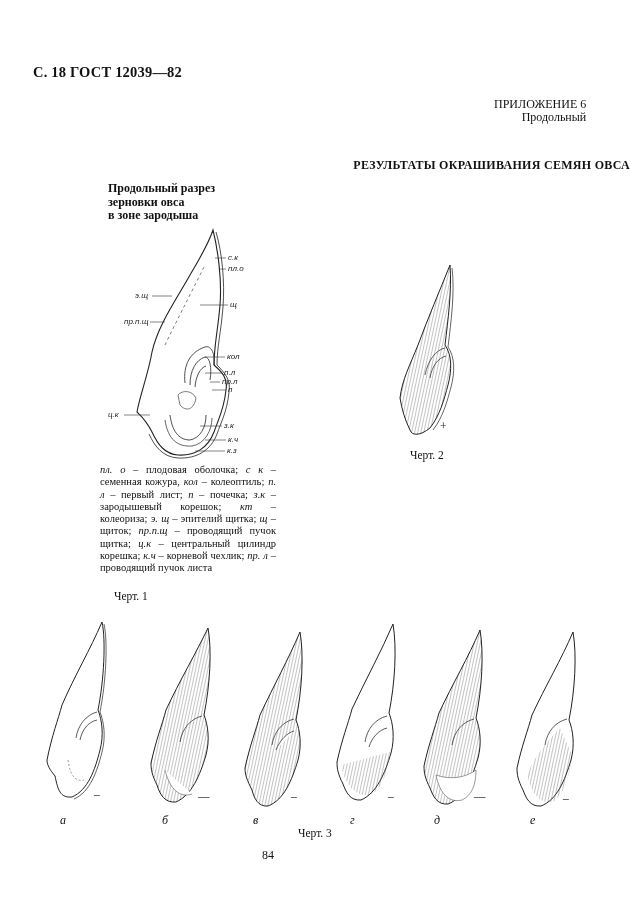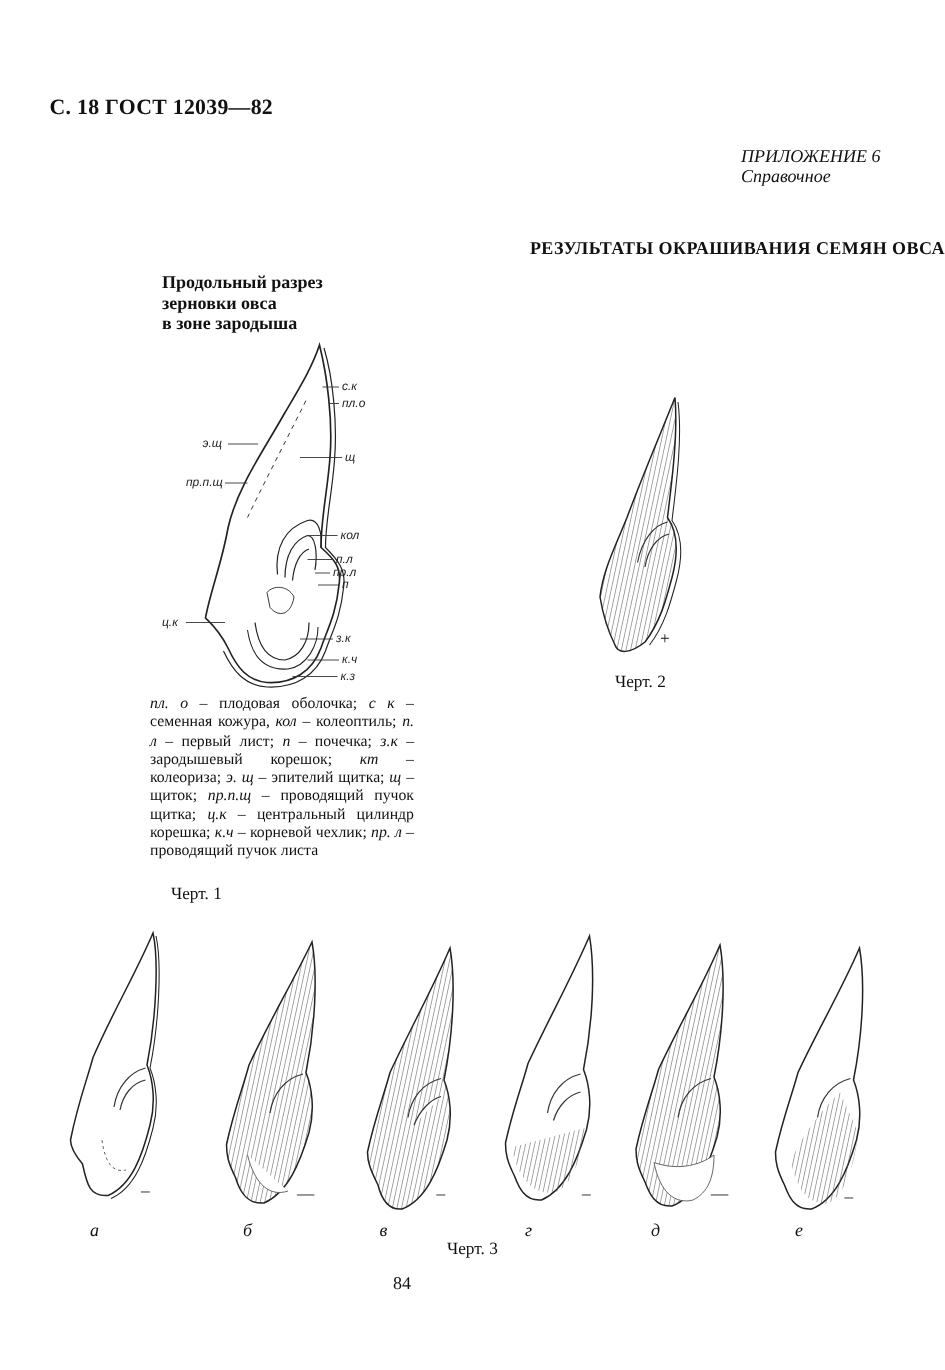--- a/index.html
+++ b/index.html
@@ -1,20 +1,20 @@
 <!DOCTYPE html>
 <html><head>
 <meta charset="utf-8">
 <style>
   html, body { margin: 0; padding: 0; background: #ffffff; }
   body { width: 630px; height: 913px; position: relative; overflow: hidden;
          font-family: "Liberation Serif", "DejaVu Serif", serif; color: #111; }
-  .abs { position: absolute; }
+  .abs { position: absolute; text-align: right; }
   .header { left: 33px; top: 64px; font-size: 14.5px; font-weight: bold; letter-spacing: 0.2px; }
-  .appendix { left: 494px; top: 98px; font-size: 12px; font-style: italic; line-height: 13px; }
+  .appendix { left: 494px; top: 98px; font-size: 12px; line-height: 13px; }
   .title { left: 0; width: 630px; top: 158px; text-align: right; font-size: 12px; font-weight: bold; letter-spacing: 0.3px; }
   .fig1-caption { left: 108px; width: 130px; top: 182px; text-align: left; font-size: 12px; font-weight: bold; line-height: 13.5px; }
   .legend { left: 100px; width: 176px; top: 464px; font-size: 10.5px; line-height: 12.3px; text-align: justify; }
   .legend i { font-style: italic; }
   .label { font-family: "Liberation Sans", "DejaVu Sans", sans-serif; font-style: italic; font-size: 8px; color: #222; }
   .fig-title { font-size: 11.5px; }
   .sub-label { font-size: 12px; font-style: italic; }
   .page-num { left: 0; width: 536px; top: 848px; text-align: center; font-size: 12px; }
   svg { position: absolute; overflow: visible; }
 </style>
@@ -30,21 +30,21 @@
       <line x1="0" y1="0" x2="0" y2="4" stroke="#666" stroke-width="0.6"></line>
       <circle cx="2" cy="2" r="0.4" fill="#555"></circle>
     </pattern>
   </defs>
 </svg>
 
 <div class="abs header">С. 18 ГОСТ 12039—82</div>
 
 <div class="abs appendix">
   <div>ПРИЛОЖЕНИЕ 6</div>
-  <div>Справочное</div>
+  <div>Продольный</div>
 </div>
 
 <div class="abs title">РЕЗУЛЬТАТЫ ОКРАШИВАНИЯ СЕМЯН ОВСА</div>
 
 <div class="abs fig1-caption">
   <div>Продольный разрез</div>
   <div>зерновки овса</div>
   <div>в зоне зародыша</div>
 </div>
 

